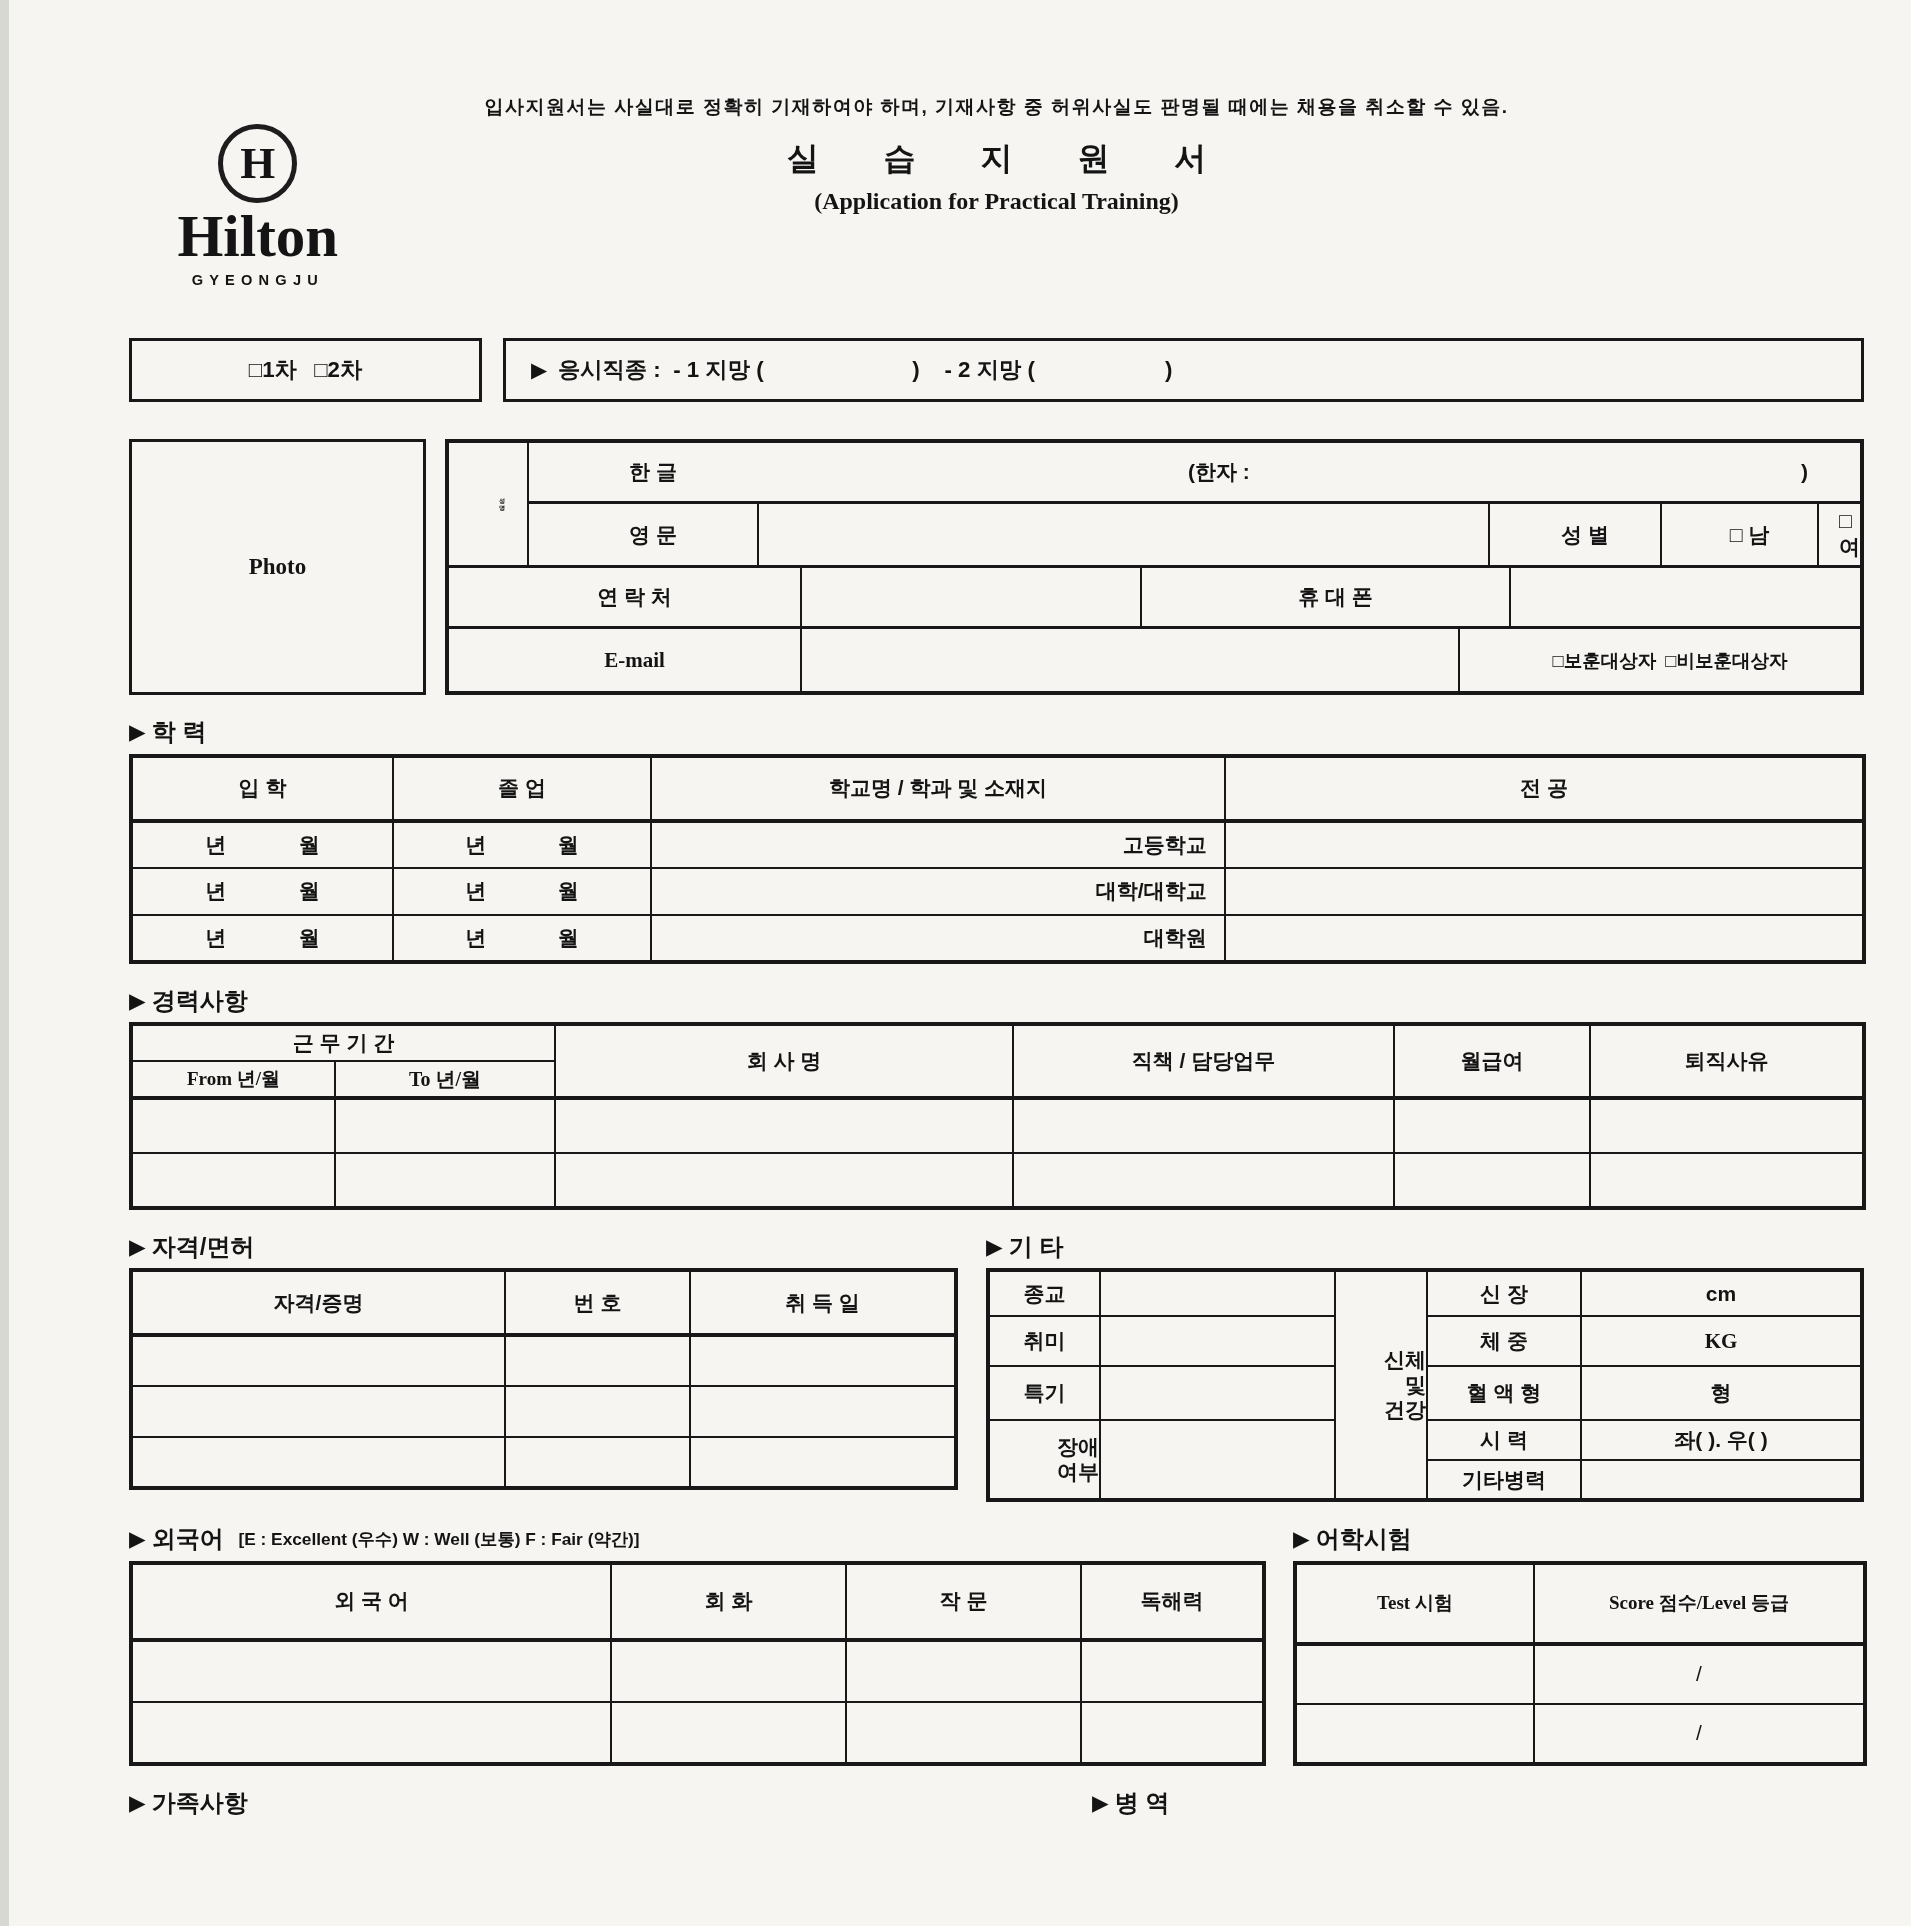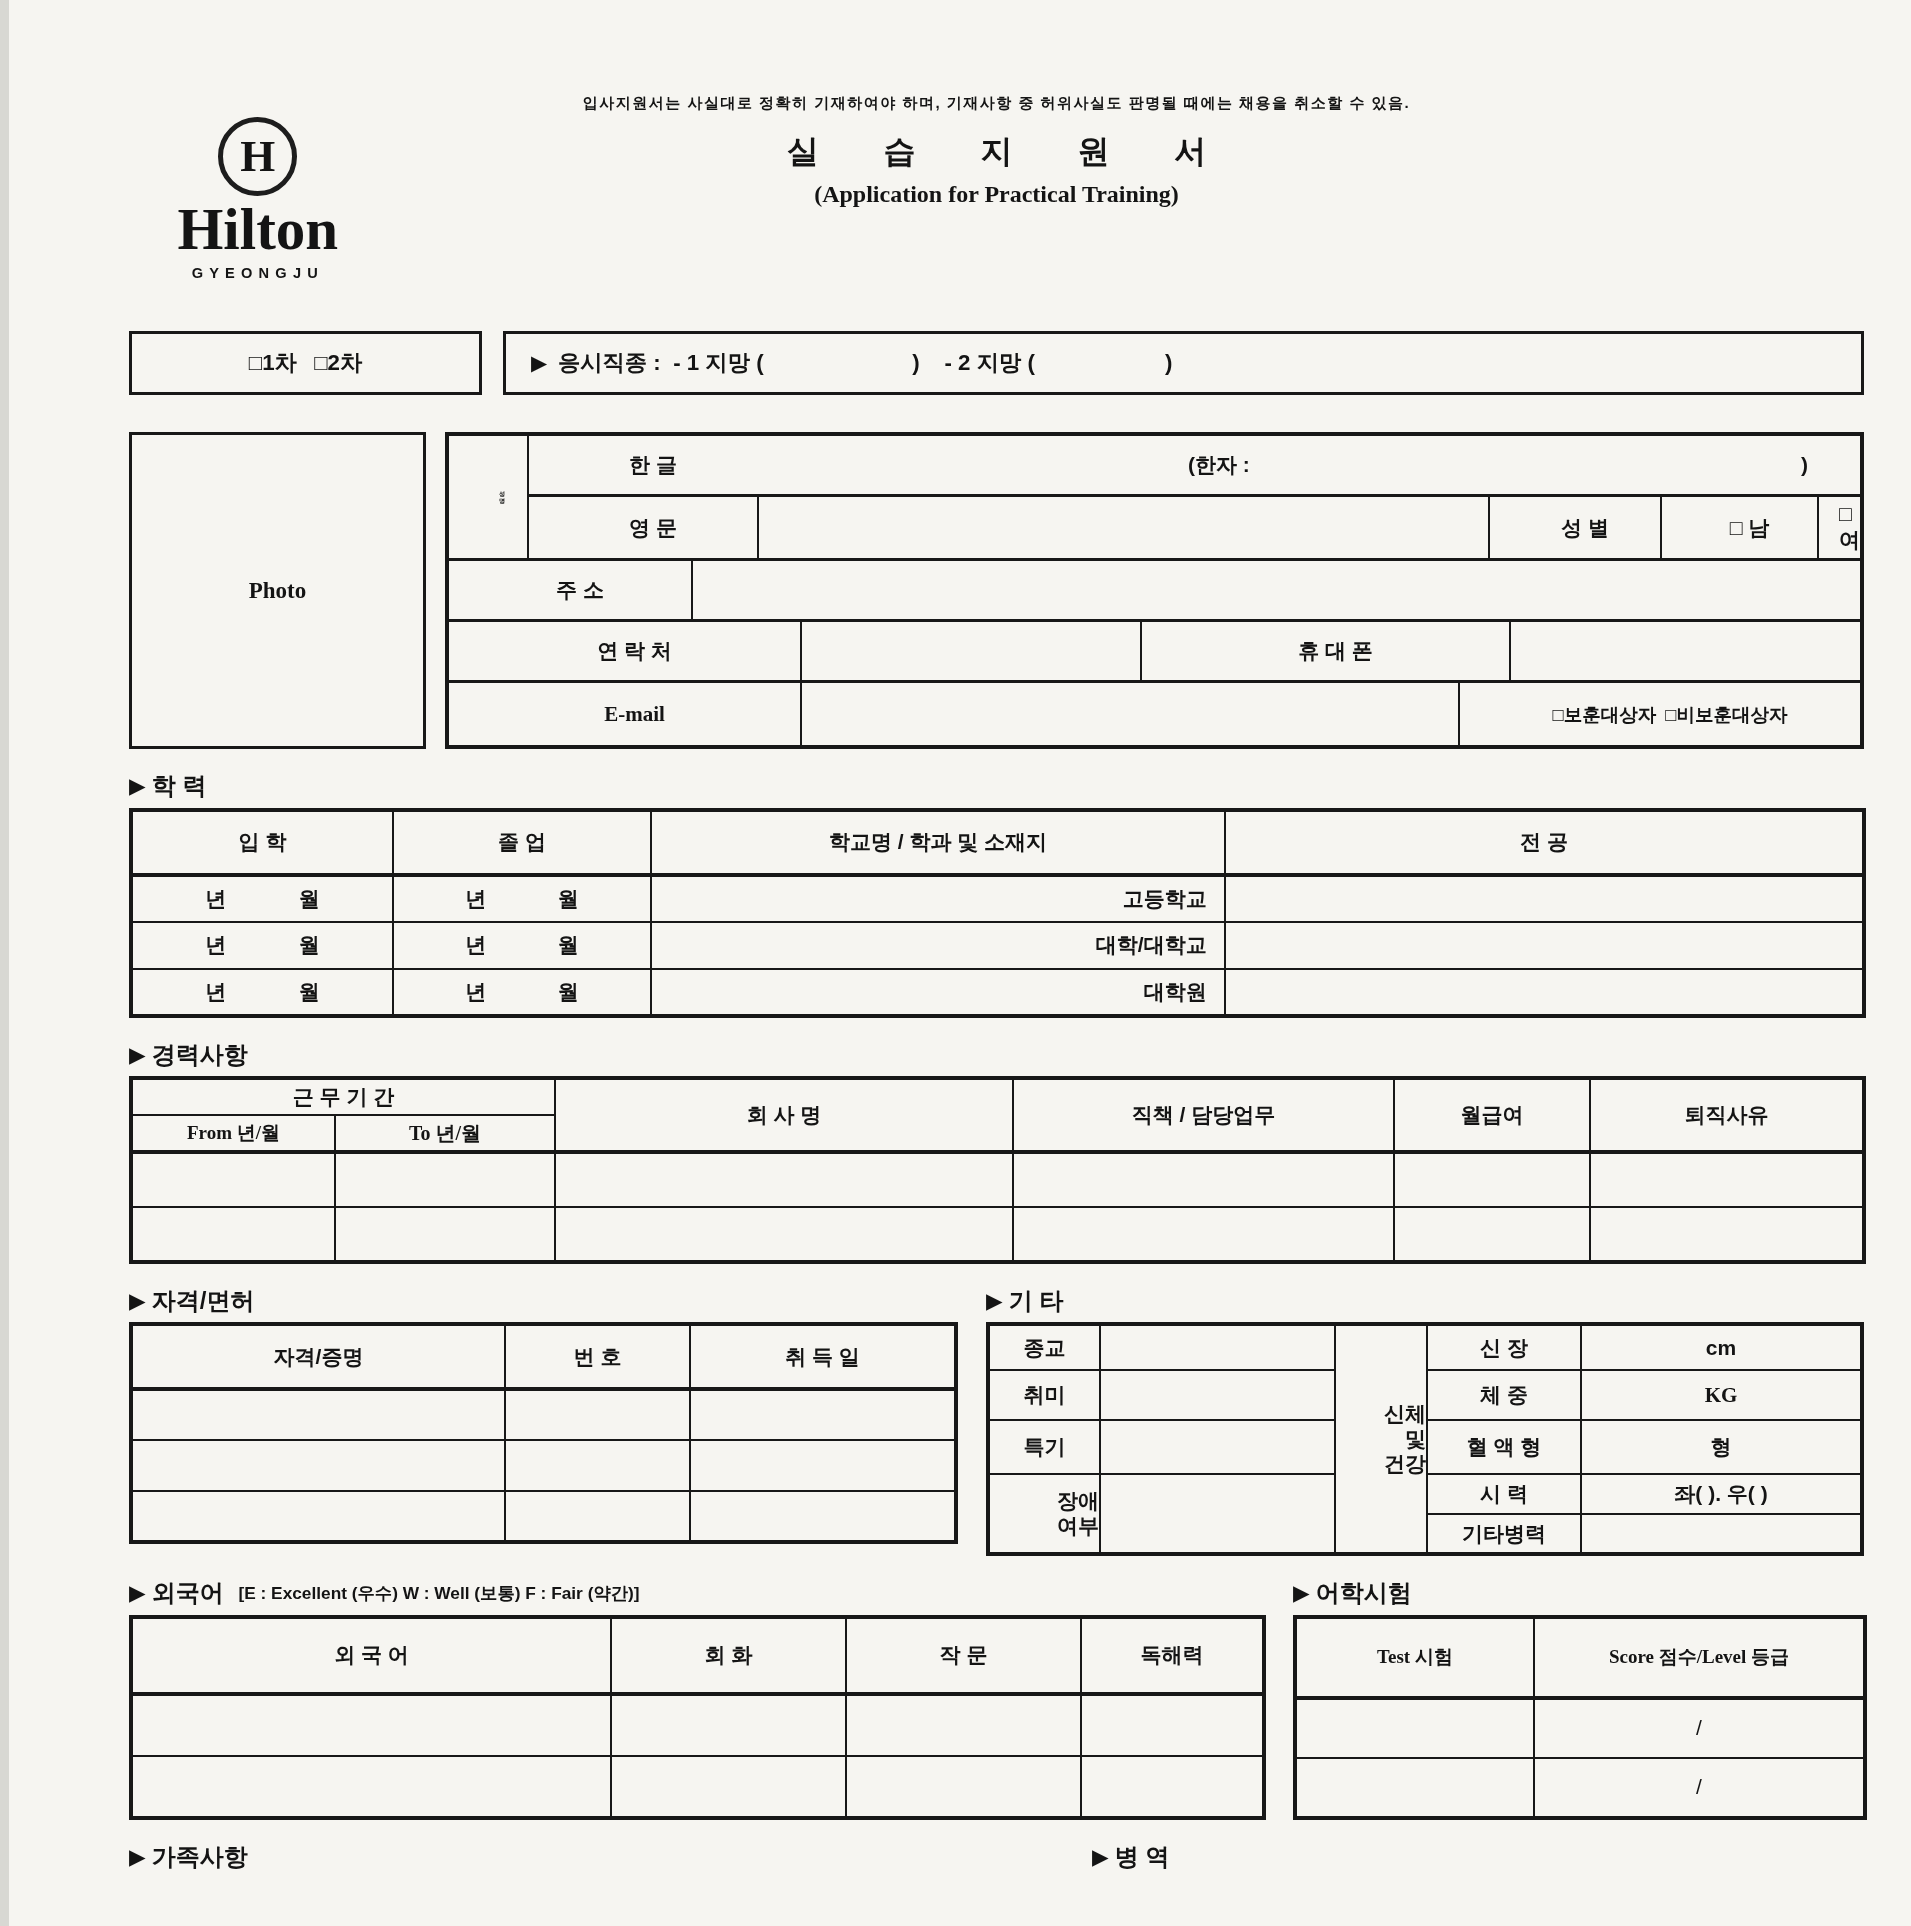--- a/index.html
+++ b/index.html
@@ -7,21 +7,21 @@
     width:1911px;height:2704px;position:relative;overflow:hidden;
     background:#f6f5f1;color:#141414;
     font-family:"Liberation Sans","DejaVu Sans",sans-serif;
   }
   .serif{font-family:"Liberation Serif","DejaVu Serif",serif;}
   .pre{white-space:pre;}
   .vert{white-space:pre-line;text-align:right;line-height:1.18;margin-left:28px;}
 
   .content{position:absolute;left:129px;top:0;width:1735px;}
 
-  .notice{margin-top:94px;text-align:center;font-size:15px;font-weight:bold;letter-spacing:1.5px;}
+  .notice{margin-top:94px;text-align:center;font-size:19px;font-weight:bold;letter-spacing:1.5px;}
 
   .header{position:relative;margin-top:17.3px;height:166px;}
   .logo{position:absolute;left:17.3px;top:-13.5px;width:223px;text-align:center;}
   .logo-mark{margin:0 auto;width:69px;height:69px;border:5.8px solid #1d1d1d;border-radius:50%;
     display:flex;align-items:center;justify-content:center;
     font-family:"Liberation Serif",serif;font-size:45px;font-weight:bold;}
   .logo-brand{font-family:"Liberation Serif",serif;font-size:59px;font-weight:bold;line-height:1;margin-top:3.9px;}
   .logo-loc{font-size:14.6px;font-weight:bold;letter-spacing:6.2px;margin-top:6.2px;}
   .title{text-align:center;font-size:32px;font-weight:bold;letter-spacing:28px;padding-left:28px;}
   .subtitle{text-align:center;font-size:24px;font-weight:bold;margin-top:7px;}
@@ -115,24 +115,20 @@
           <div class="pr" style="height:61px;">
             <div class="pc lab" style="width:208px;">영 문</div>
             <div class="pc" style="width:709px;"></div>
             <div class="pc lab" style="width:150px;">성 별</div>
             <div class="pc lab" style="width:135px;">□ 남</div>
             <div class="pc lab" style="flex:1;">□ 여</div>
           </div>
         </div>
       </div>
       <div class="pr" style="height:58px;">
-        <div class="pc lab" style="width:222px;">주  소</div>
-        <div class="pc" style="flex:1;"></div>
-      </div>
-      <div class="pr" style="height:58px;">
         <div class="pc lab" style="width:331px;">연 락 처</div>
         <div class="pc" style="width:318px;"></div>
         <div class="pc lab" style="width:347px;">휴 대 폰</div>
         <div class="pc" style="flex:1;"></div>
       </div>
       <div class="pr" style="height:62px;">
         <div class="pc lab serif" style="width:331px;">E-mail</div>
         <div class="pc" style="width:636px;"></div>
         <div class="pc lab" style="flex:1;gap:9px;font-size:18.5px;">
           <span>□보훈대상자</span>

